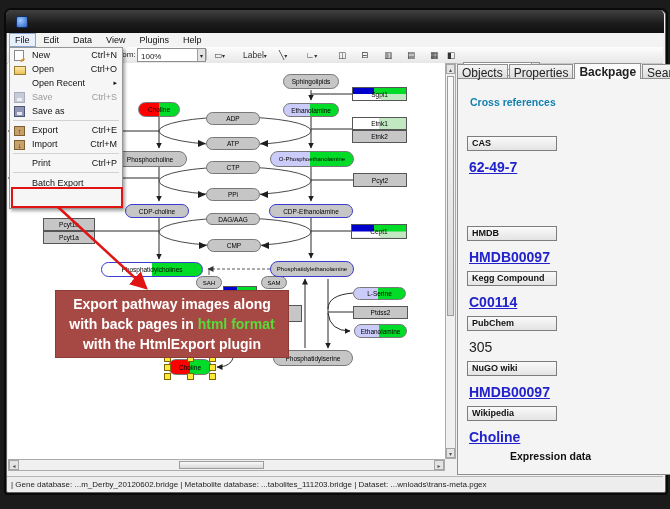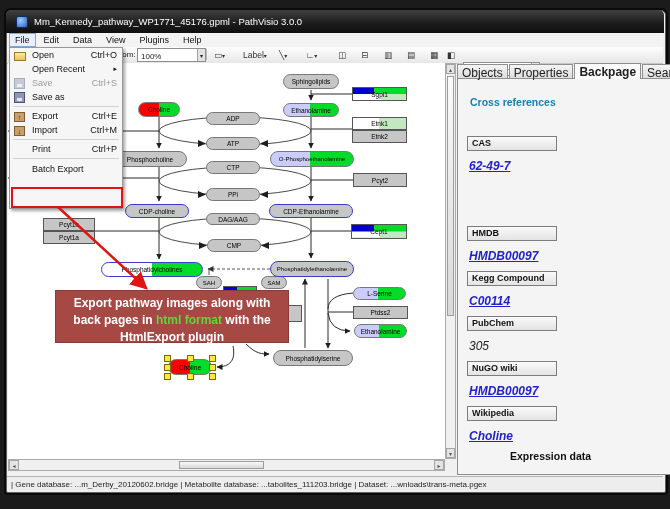--- a/index.html
+++ b/index.html
@@ -40,41 +40,41 @@
   .grad-lg{background:linear-gradient(to right,#ccccfa 48%,#00dc28 48%);}
   .grad-wg{background:linear-gradient(to right,#fff 50%,#00dc28 50%);}
   .gene{border:1px solid #565656;background:#c6c6c6;border-radius:0;}
   .gene.split{background-image:linear-gradient(to right,#0000cc 40%,#00dc28 40%),
               linear-gradient(to right,#fff 52%,#c2e8c2 52%);
               background-size:100% 50%,100% 51%;background-position:top,bottom;background-repeat:no-repeat;}
   .gene.half{background:linear-gradient(to right,#fff 50%,#c2e8c2 50%);}
   .partial{z-index:4;}
   .hd{position:absolute;width:5px;height:5px;background:#ffe838;border:1px solid #7c6700;z-index:7;}
   
-  #callout{position:absolute;left:47px;top:227px;width:234px;height:53px;z-index:20;
+  #callout{position:absolute;left:47px;top:227px;width:234px;height:68px;z-index:20;
            background:#a64843;border:1px solid #8c3a36;box-sizing:border-box;color:#fff;
-           font-weight:bold;font-size:12px;line-height:1.42;text-align:center;padding:4px 5px;}
+           font-weight:bold;font-size:14px;line-height:1.42;text-align:center;padding:4px 5px;}
   #callout .hl{color:#5ada3a;}
   
   .sb{position:absolute;background:#f0f0f0;border:1px solid #ababab;box-sizing:border-box;}
   .sb-btn{position:absolute;background:#e4e4e4;border:1px solid #a5a5a5;color:#555;
           display:flex;align-items:center;justify-content:center;font-size:6px;box-sizing:border-box;}
   .sb-thumb{position:absolute;background:linear-gradient(#fafafa,#d8d8d8);border:1px solid #9d9d9d;box-sizing:border-box;}
   
   #sidebar-tabs{position:absolute;left:457px;top:64px;height:15px;display:flex;font-size:12px;color:#222;z-index:3;text-align:center;}
   .tab{height:12px;padding:1px 4px 0 4px;margin-right:1px;border:1px solid #8f8f8f;border-bottom:none;
        background:linear-gradient(#f4f4f4,#dedede);}
   .tab.active{background:#fbfbfb;height:14px;margin-top:-1px;font-weight:bold;}
   #sidepanel{position:absolute;left:457px;top:78px;width:234px;height:397px;background:#f4f4f4;
              border:1px solid #8f8f8f;box-sizing:border-box;}
   #crossref-heading{position:absolute;left:12px;top:17px;font-size:10.5px;font-weight:bold;color:#1580b0;}
   .sec{position:absolute;left:9px;width:110px;}
   .sec-h{width:84px;height:13px;line-height:13px;padding-left:4px;border:1px solid #7d7d7d;
          background:linear-gradient(#fafafa,#e3e3e3);font-weight:bold;font-size:9px;color:#111;}
-  .sec-v{display:block;margin:8px 0 0 2px;font-size:12px;font-weight:bold;color:#2222cc;text-decoration:underline;font-style:italic;}
+  .sec-v{display:block;margin:8px 0 0 2px;font-size:14px;font-weight:bold;color:#2222cc;text-decoration:underline;}
   .sec-v.plain{color:#222;font-weight:normal;text-decoration:none;}
   #expr-heading{position:absolute;left:9px;top:371px;font-size:10.5px;font-weight:bold;color:#111;padding-left:43px;}
   
   #statusbar{position:absolute;left:7px;top:476px;width:656px;height:15px;background:#ededed;
              border-top:1px solid #b5b5b5;font-size:8px;color:#222;display:flex;align-items:center;padding-left:4px;box-sizing:border-box;}
   
   #filemenu{position:absolute;left:9px;top:47px;width:112px;height:160px;background:#f6f6f6;
             border:1px solid #979797;box-shadow:2px 2px 3px rgba(0,0,0,.35);z-index:50;font-size:9px;color:#111;}
   .mi{position:relative;height:14px;display:flex;align-items:center;padding:0 5px 0 22px;}
   .mi .mi-s{margin-left:auto;}
@@ -94,21 +94,20 @@
   #annot{position:absolute;left:0;top:0;z-index:60;pointer-events:none;}
 </style>
 </head>
 <body>
 
 <div id="stage">
   <div id="win"></div>
 
   <div id="titlebar">
     <div id="title-icon"></div>
-    <span>Mm_Kennedy_pathway_WP1771_45176.gpml - PathVisio 3.0.0</span>
   </div>
 
   <div id="menubar">
     <span class="mb-item active">File</span>
     <span class="mb-item">Edit</span>
     <span class="mb-item">Data</span>
     <span class="mb-item">View</span>
     <span class="mb-item">Plugins</span>
     <span class="mb-item">Help</span>
   </div>
@@ -301,20 +300,25 @@
     </div>
     <div id="expr-heading">Expression data</div>
   </div>
 
   <div id="statusbar">
     <span>| Gene database: ...m_Derby_20120602.bridge | Metabolite database: ...tabolites_111203.bridge | Dataset: ...wnloads\trans-meta.pgex</span>
   </div>
 
   <div id="filemenu">
     <div class="mi">
+      <span class="mi-ic ic-new"></span>
+      <span>New</span>
+      <span class="mi-s">Ctrl+N</span>
+    </div>
+    <div class="mi">
       <span class="mi-ic ic-open"></span>
       <span>Open</span>
       <span class="mi-s">Ctrl+O</span>
     </div>
     <div class="mi">
       <span>Open Recent</span>
       <span class="mi-s" style="font-size:7px">▸</span>
     </div>
     <div class="mi dis">
       <span class="mi-ic ic-save"></span>

